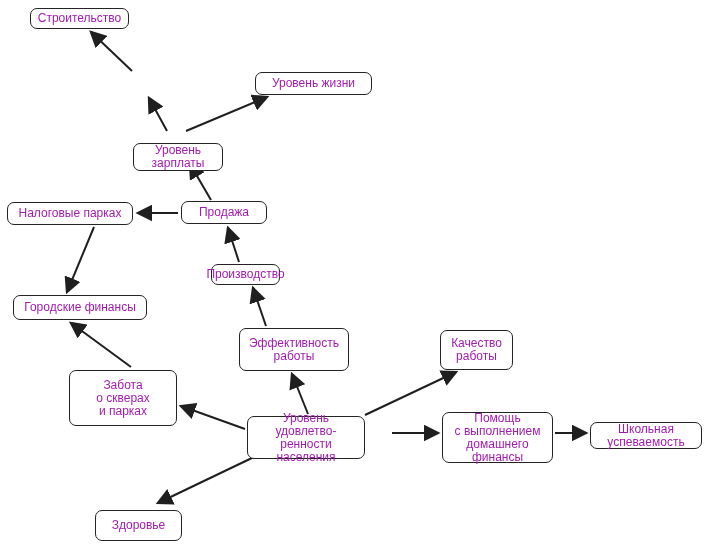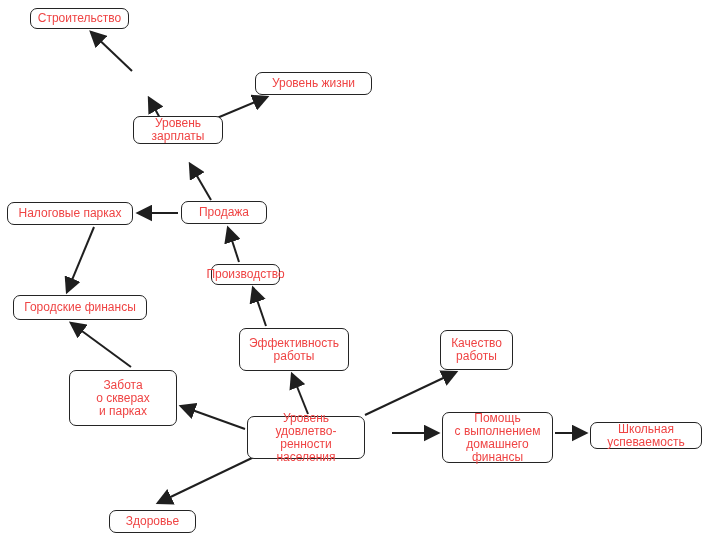--- a/index.html
+++ b/index.html
@@ -10,21 +10,21 @@
     font-family:"Liberation Sans","DejaVu Sans",sans-serif;
     overflow:hidden;
   }
   #edges{position:absolute;left:0;top:0;width:714px;height:546px;}
   .node{
     position:absolute;
     box-sizing:border-box;
     border:1.5px solid #242424;
     border-radius:7px;
     background:#ffffff;
-    color:#ef4444;
+    color:#a21caf;
     font-size:12px;
     line-height:13px;
     display:flex;
     align-items:center;
     justify-content:center;
     text-align:center;
     white-space:pre-line;
     padding:1px 3px;
   }
   .edge{stroke:#1f1f1f;stroke-width:2;fill:none;}
@@ -55,21 +55,21 @@
     <line class="edge" x1="392" y1="433" x2="438" y2="433" marker-end="url(#arrow)"></line>
     <line class="edge" x1="555" y1="433" x2="586" y2="433" marker-end="url(#arrow)"></line>
     <line class="edge" x1="254" y1="457" x2="158" y2="503" marker-end="url(#arrow)"></line>
   </svg>
 
   <div class="node" style="left:30px;top:8px;width:99px;height:21px">Строительство</div>
 
 
   <div class="node" style="left:255px;top:72px;width:117px;height:23px">Уровень жизни</div>
 
-  <div class="node" style="left:133px;top:116px;width:90px;height:28px">Уровень
+  <div class="node" style="left:133px;top:143px;width:90px;height:28px">Уровень
 зарплаты</div>
 
   <div class="node" style="left:7px;top:202px;width:126px;height:23px">Налоговые парках</div>
 
   <div class="node" style="left:181px;top:201px;width:86px;height:23px">Продажа</div>
 
   <div class="node" style="left:211px;top:264px;width:69px;height:21px">Производство</div>
 
   <div class="node" style="left:13px;top:295px;width:134px;height:25px">Городские финансы</div>
 
@@ -87,15 +87,15 @@
 работы</div>
 
   <div class="node" style="left:442px;top:412px;width:111px;height:51px">Помощь
 с выполнением
 домашнего
 финансы</div>
 
   <div class="node" style="left:590px;top:422px;width:112px;height:27px">Школьная
 успеваемость</div>
 
-  <div class="node" style="left:109px;top:510px;width:87px;height:23px">Здоровье</div>
+  <div class="node" style="left:95px;top:510px;width:87px;height:31px">Здоровье</div>
 
 </div>
 
 </body></html>

